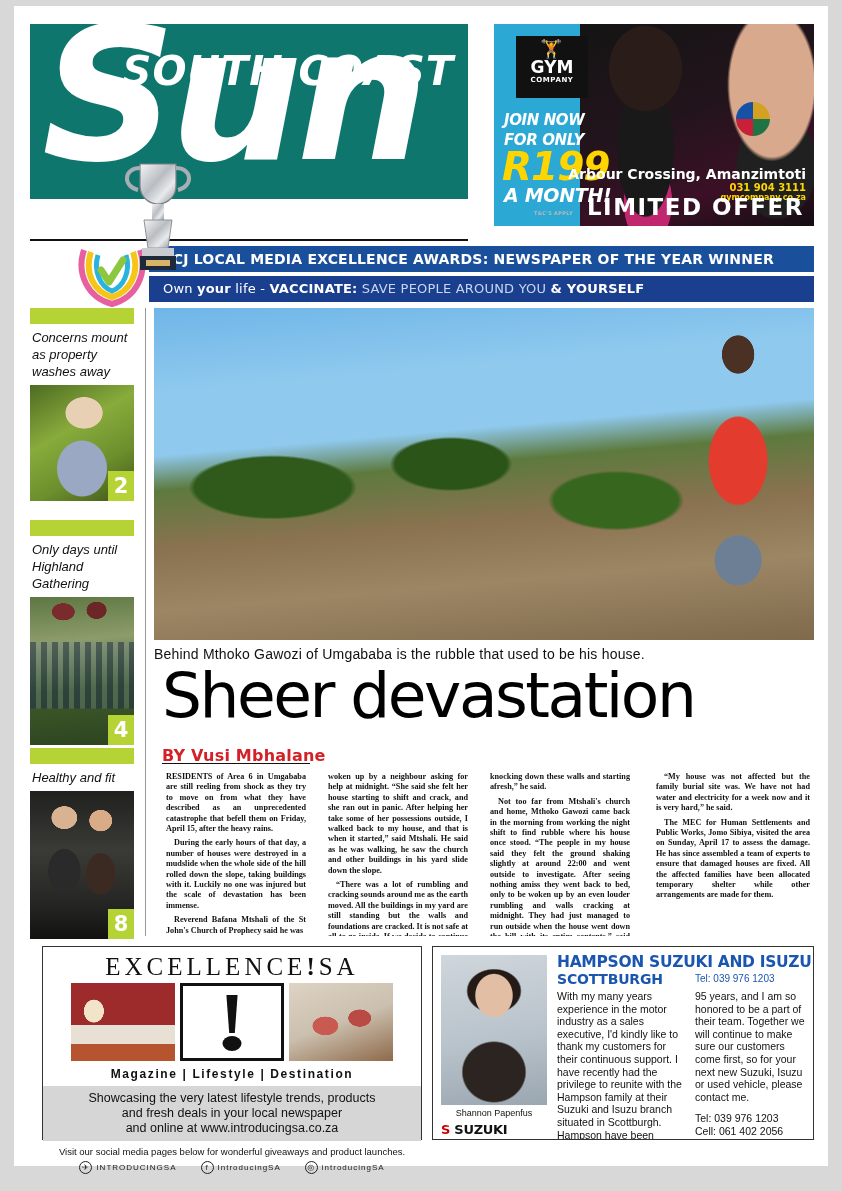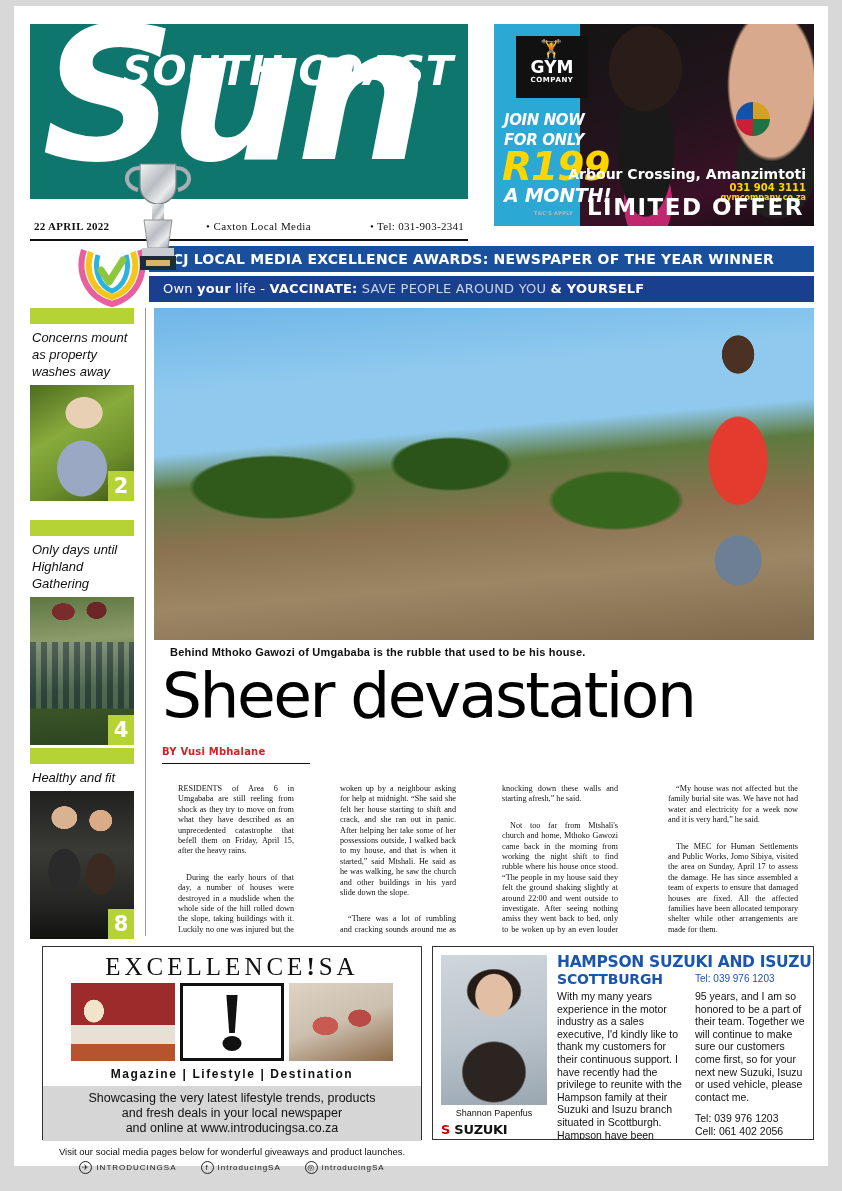--- a/index.html
+++ b/index.html
@@ -175,46 +175,46 @@
       radial-gradient(ellipse 22px 26px at 88.5% 14%, #4a3124 0 72%, transparent 75%),
       radial-gradient(ellipse 40px 60px at 88.5% 46%, #e33b2e 0 72%, transparent 75%),
       radial-gradient(ellipse 32px 34px at 88.5% 76%, #6d7f94 0 72%, transparent 75%),
       radial-gradient(ellipse 120px 46px at 18% 54%, #2f5a1c 0 65%, transparent 70%),
       radial-gradient(ellipse 90px 40px at 45% 47%, #2a5418 0 62%, transparent 68%),
       radial-gradient(ellipse 100px 44px at 70% 58%, #37661f 0 62%, transparent 68%),
       linear-gradient(175deg, #6fb6e8 0%, #8fc9ee 22%, #8fc9ee 38%, #5d7a3e 47%, #8a7250 62%, #9c8664 78%, #7e6a4c 100%);
     overflow: hidden;
   }
   .photo-caption {
-    position: absolute; left: 156px; top: 636px; width: 660px; height: 20px;
-    font-family: "Liberation Sans", sans-serif; font-size: 11px; color: #111;
-    letter-spacing: .2px; padding-top: 4px; font-weight: bold;
+    position: absolute; left: 140px; top: 636px; width: 660px; height: 20px;
+    font-family: "Liberation Sans", sans-serif; font-size: 14px; color: #111;
+    letter-spacing: .2px; padding-top: 4px;
   }
 
   
   .headline {
     position: absolute; left: 148px; top: 658px; width: 650px;
     font-family: "DejaVu Sans", sans-serif; font-weight: normal;
     font-size: 63px; line-height: 64px; color: #000; letter-spacing: -2.5px;
   }
   .byline {
     position: absolute; left: 148px; top: 740px;
     font-family: "DejaVu Sans", sans-serif; font-weight: bold;
-    font-size: 10px; color: #d42027; letter-spacing: .2px;
+    font-size: 16px; color: #d42027; letter-spacing: .2px;
   }
   .byline-rule { position: absolute; left: 148px; top: 757px; width: 148px; height: 1px; background: #111; }
 
   
   .article { position: absolute; left: 148px; top: 762px; width: 652px; height: 168px; }
   .col {
     position: absolute; top: 0; width: 148px; height: 168px;
     font-family: "Liberation Serif", serif; font-size: 8.2px; line-height: 10.4px;
     color: #111; text-align: justify; overflow: hidden;
   }
-  .col p { margin: 16px; text-indent: 8px; }
+  .col p { margin: 4px; text-indent: 8px; font-weight: bold; }
   .col p.first { text-indent: 0; }
   .col1 { left: 0; }
   .col2 { left: 162px; }
   .col3 { left: 324px; }
   .col4 { left: 490px; width: 162px; }
 
   
   .ad-intro {
     position: absolute; left: 28px; top: 940px; width: 380px; height: 194px;
     background: #fff; border: 1px solid #333;
@@ -339,25 +339,20 @@
       <path d="M24 18 h36 v22 a18 18 0 0 1 -36 0 z" fill="url(#slv)" stroke="#7a7f85" stroke-width="1.2"></path>
       <path d="M24 22 C8 22 6 40 22 44" fill="none" stroke="#a9aeb4" stroke-width="4"></path>
       <path d="M60 22 C76 22 78 40 62 44" fill="none" stroke="#a9aeb4" stroke-width="4"></path>
       <rect x="36" y="58" width="12" height="16" fill="url(#slv)"></rect>
       <path d="M28 74 h28 l-4 28 h-20 z" fill="url(#slv)" stroke="#8d9298" stroke-width="1"></path>
       <rect x="26" y="102" width="32" height="8" fill="#c8ccd0"></rect>
       <rect x="24" y="110" width="36" height="14" fill="#1c2a3a"></rect>
       <rect x="30" y="114" width="24" height="6" fill="#d7b46a"></rect>
     </svg>
 
-    <div class="info-line">
-      <span class="date">22 APRIL 2022</span>
-      <span class="mid">• Caxton Local Media</span>
-      <span class="tel">• Tel: 031-903-2341</span>
-    </div>
     <div class="rule-under"></div>
 
     <div class="gym-ad">
       <div class="gym-photo"></div>
       <div class="gym-logo">
         <div class="fig">🏋</div>
         <div class="gl1">GYM</div>
         <div class="gl2">COMPANY</div>
       </div>
       <div class="gym-join">

